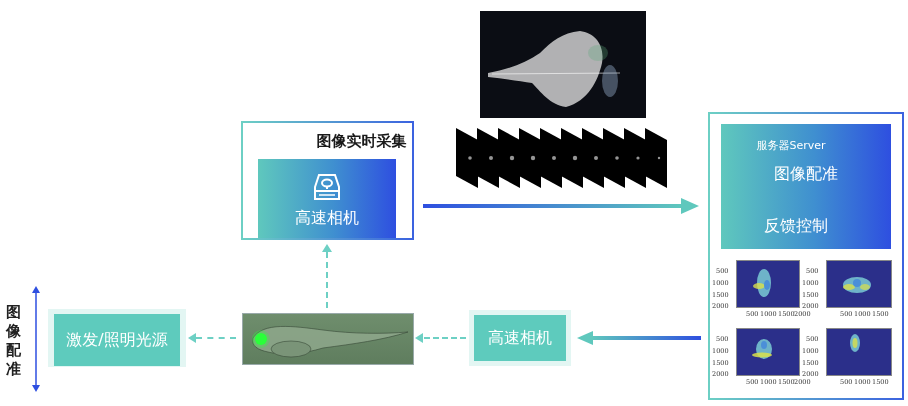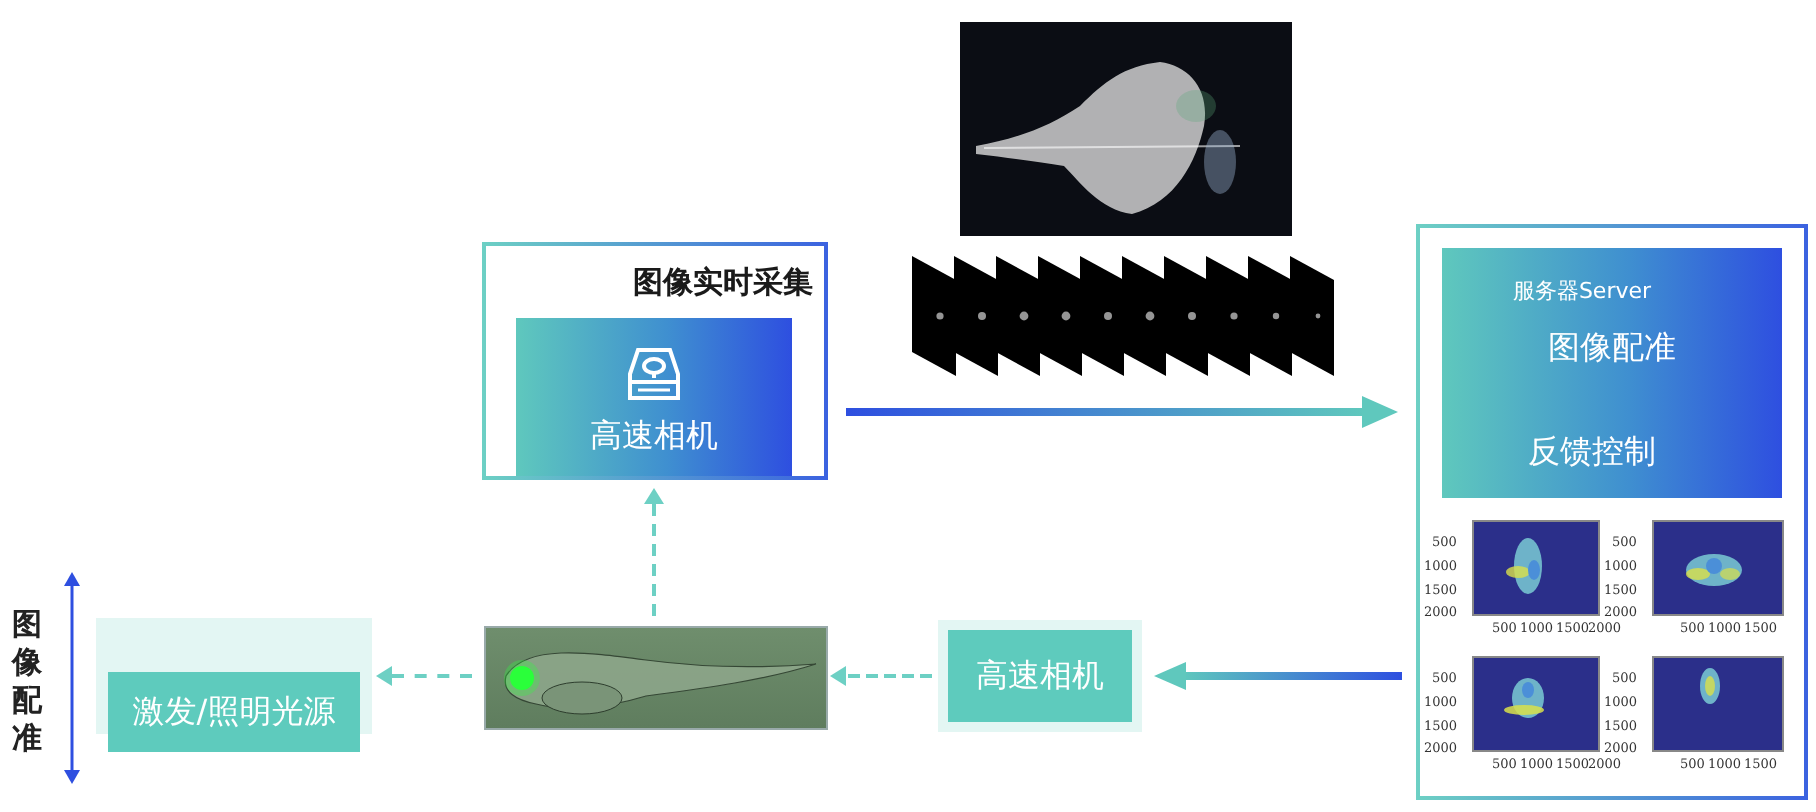--- a/index.html
+++ b/index.html
@@ -22,21 +22,21 @@
 <div class="abs" style="left:6px;top:303px;width:18px;font-size:15px;font-weight:bold;color:#222;line-height:19px;word-break:break-all;">图像配准</div>
 <div class="abs" style="left:32px;top:286px;width:8px;height:106px;">
   <svg width="8" height="106" viewBox="0 0 8 106">
     <line x1="4" y1="4" x2="4" y2="102" stroke="#2e4fe0" stroke-width="1.5"></line>
     <polygon points="4,0 0,7 8,7" fill="#2e4fe0"></polygon>
     <polygon points="4,106 0,99 8,99" fill="#2e4fe0"></polygon>
   </svg>
 </div>
 
 <div class="abs teal-box" style="left:48px;top:309px;width:138px;height:58px;">
-  <div class="abs teal-inner" style="left:6px;top:5px;width:126px;height:40px;margin-top:22px;">激发/照明光源</div>
+  <div class="abs teal-inner" style="left:6px;top:5px;width:126px;height:52px;">激发/照明光源</div>
 </div>
 
 <div class="abs dash-h" style="left:196px;top:337px;width:40px;"></div>
 <div class="abs" style="left:188px;top:333px;width:0;height:0;border-top:5px solid transparent;border-bottom:5px solid transparent;border-right:8px solid #6dd0c4;"></div>
 
 <div class="abs" style="left:242px;top:313px;width:170px;height:50px;background:linear-gradient(180deg,#6f8e6d,#5f7d5e);border:1px solid #9aa;">
   <svg width="170" height="50" viewBox="0 0 170 50">
     <path d="M10,24 C20,8 50,12 80,16 C110,20 140,20 165,18 C140,26 110,30 80,34 C60,40 40,42 25,38 C15,36 8,32 10,24Z" fill="#8fa88c" stroke="#2d3d2d" stroke-width="0.6" opacity="0.85"></path>
     <ellipse cx="48" cy="35" rx="20" ry="8" fill="#7a9478" stroke="#2d3d2d" stroke-width="0.5"></ellipse>
     <circle cx="18" cy="25" r="6" fill="#2aff3a"></circle>

